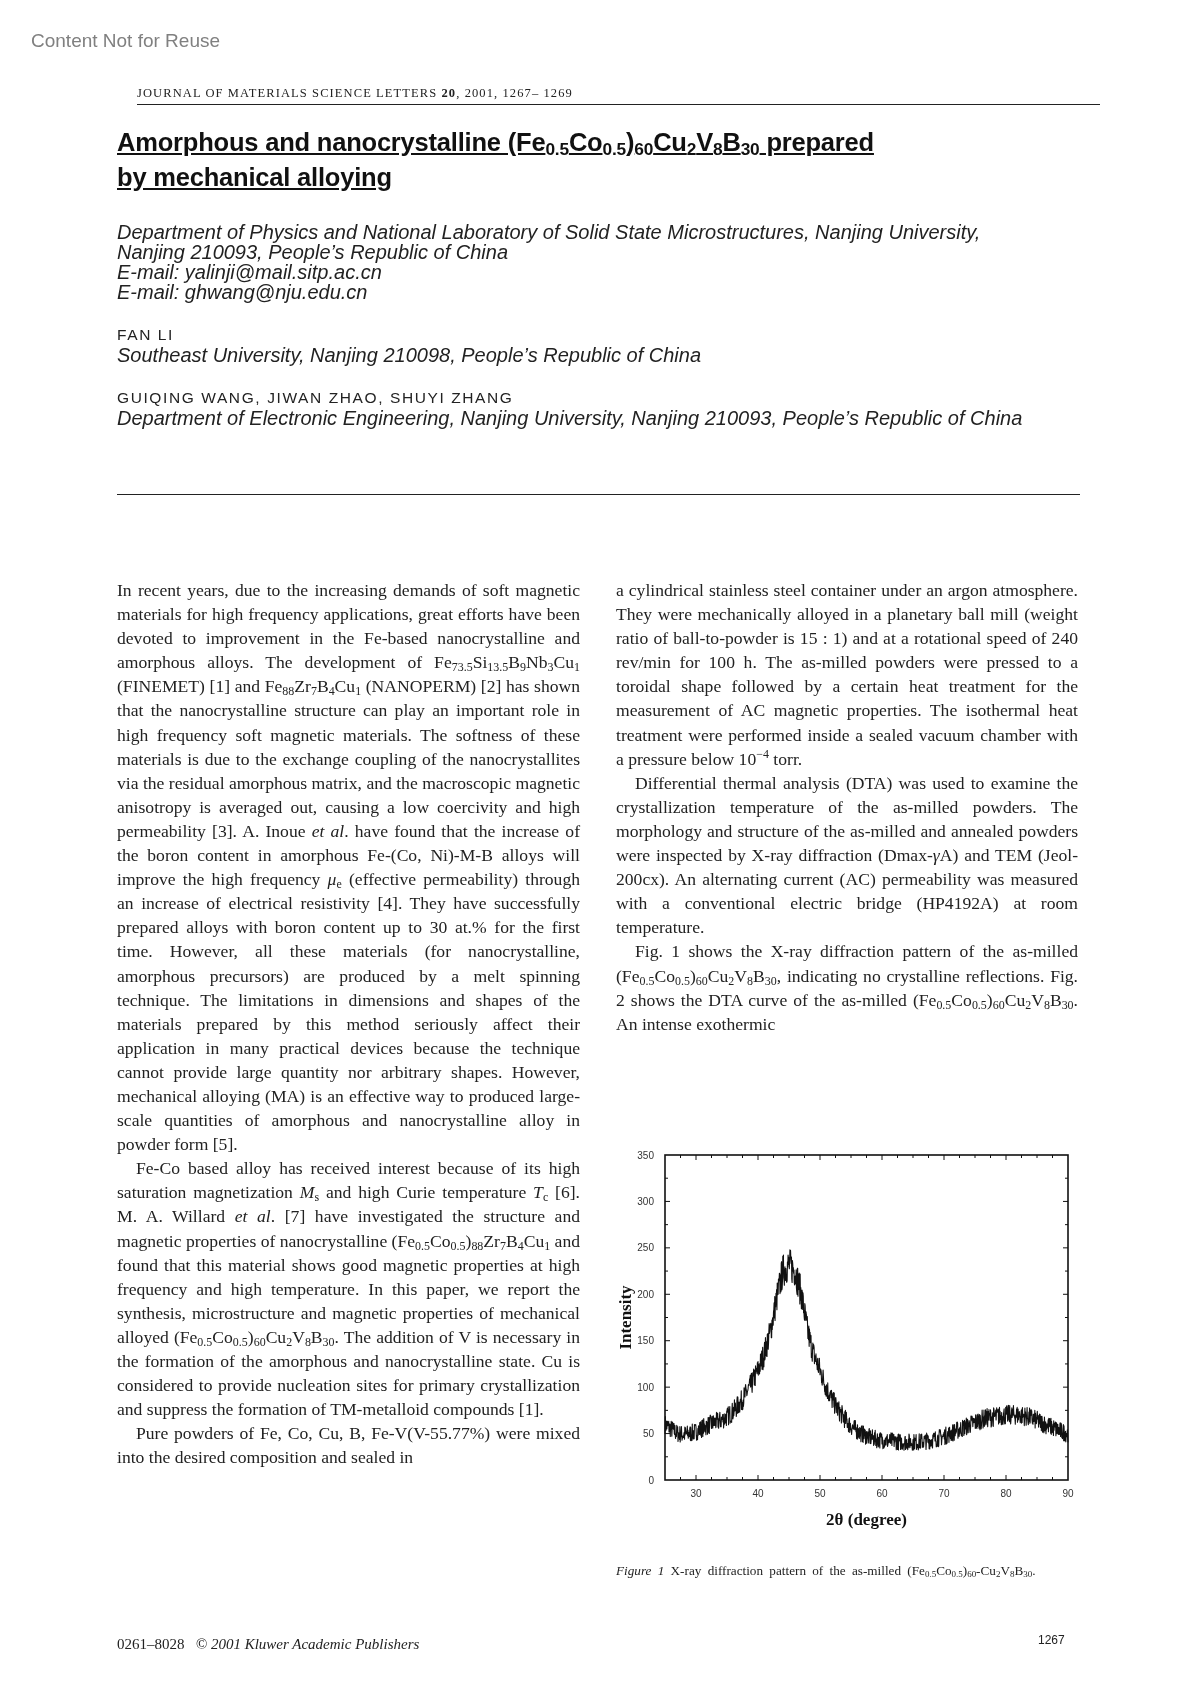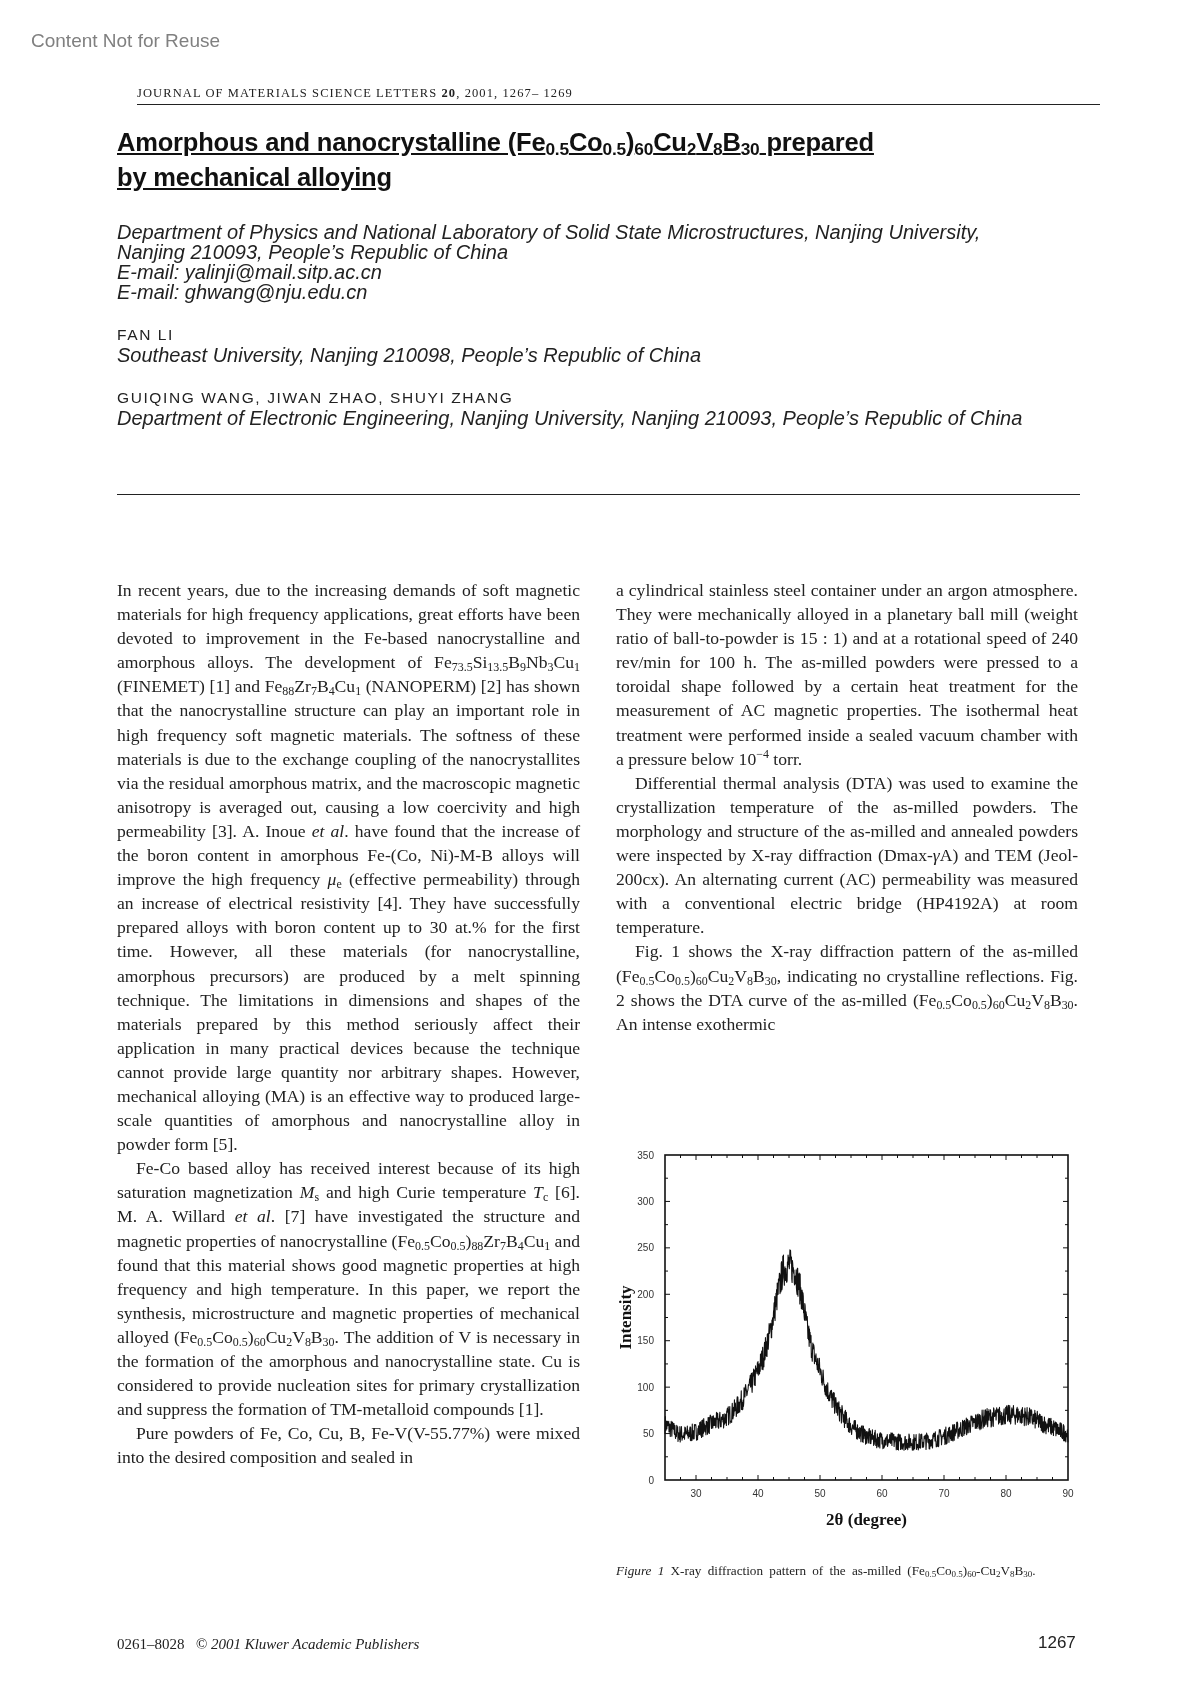--- a/index.html
+++ b/index.html
@@ -20,21 +20,21 @@
   .col p.indent { text-indent:19px; }
   sub, sup { font-size:0.68em; line-height:0; }
   sub { vertical-align:-0.25em; }
   sup { vertical-align:0.55em; }
   .figure { position:absolute; left:608px; top:1140px; width:480px; height:400px; }
   .figure svg { position:absolute; left:0; top:0; }
   .caption { position:absolute; left:616px; top:1561px; width:463px; font-family:"Liberation Serif", serif; font-size:13.2px; line-height:19px; color:#222; text-align:justify; word-spacing:3px; }
   .caption i { font-style:italic; }
   .footer-left { position:absolute; left:117px; top:1636px; font-family:"Liberation Serif", serif; font-size:15px; color:#222; }
   .footer-left i { font-style:italic;text-align:center; }
-  .footer-right { position:absolute; left:1038px; top:1633px; font-family:"Liberation Sans", sans-serif; font-size:17px; color:#222; }
+  .footer-right { position:absolute; left:1038px; top:1633px; font-family:"Liberation Sans", sans-serif; font-size:12px; color:#222; }
 </style>
 </head>
 <body>
 
 <div class="watermark">Content Not for Reuse</div>
 
 <div class="running-head"><span>JOURNAL OF MATERIALS SCIENCE LETTERS </span><b>20</b><span>, 2001, 1267– 1269</span></div>
 
 <div class="title">Amorphous and nanocrystalline (Fe<sub>0.5</sub>Co<sub>0.5</sub>)<sub>60</sub>Cu<sub>2</sub>V<sub>8</sub>B<sub>30</sub> prepared<br>by mechanical alloying</div>
 

